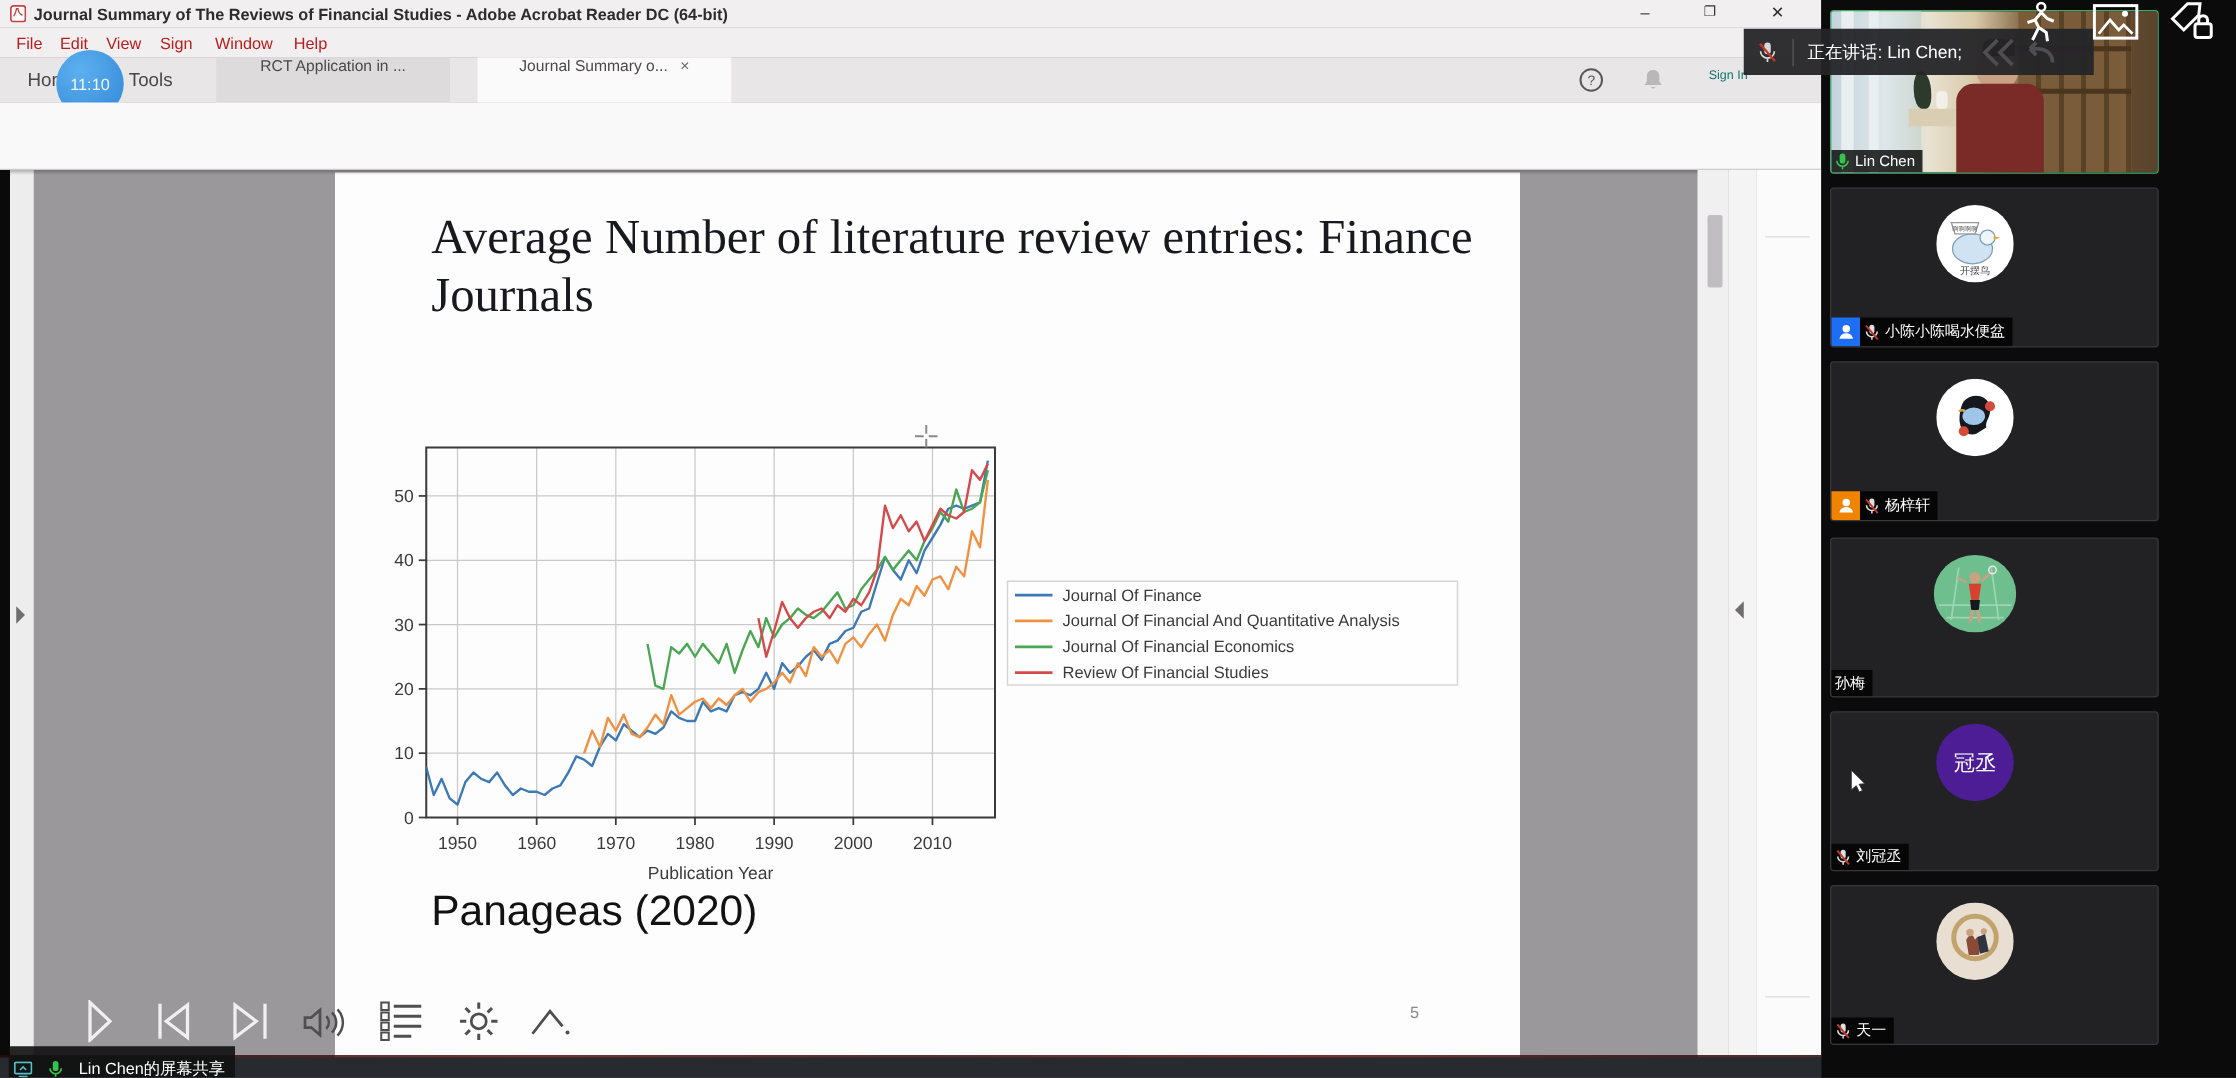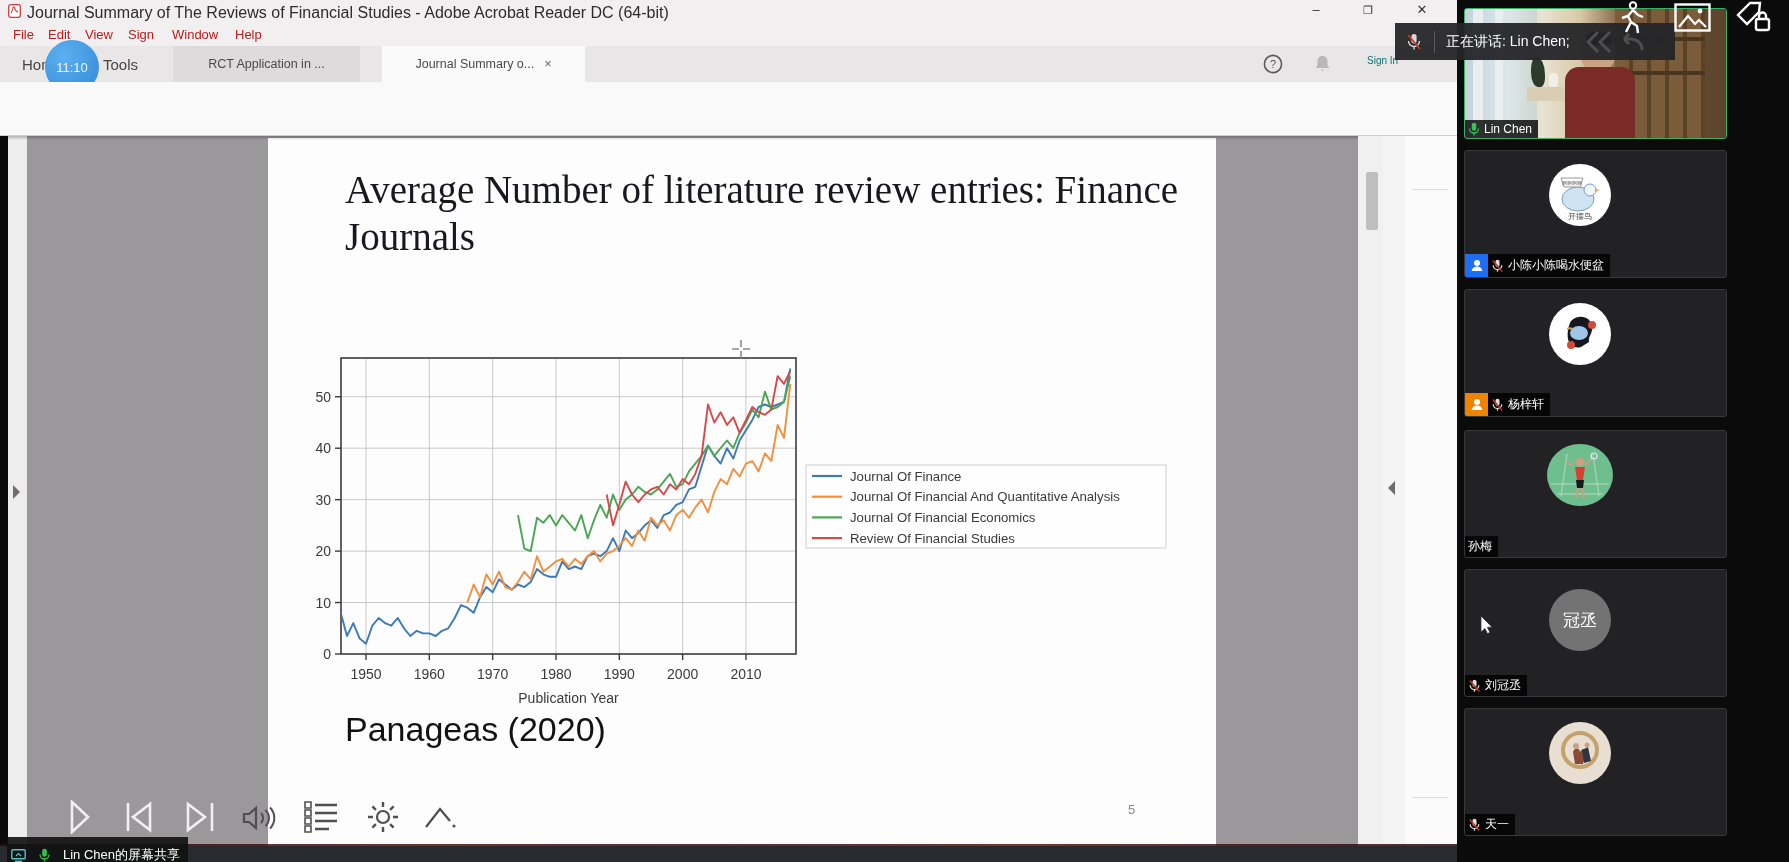--- a/index.html
+++ b/index.html
@@ -1,27 +1,27 @@
 <!DOCTYPE html>
 <html><head>
 <meta charset="utf-8">
 <style>
   html,body{margin:0;padding:0;background:#000;}
   #stage{position:relative;width:1789px;height:862px;overflow:hidden;background:#0b0b0c;font-family:"Liberation Sans",sans-serif;}
   .abs{position:absolute;}
   
   #app{left:0;top:0;width:1457px;height:862px;background:#9b989b;}
   #titlebar{left:0;top:0;width:1457px;height:22px;background:#f2eff0;}
-  #titlebar .title{left:27px;top:4px;font-size:16px;color:#2d2b2c;white-space:nowrap;}
+  #titlebar .title{left:27px;top:4px;font-size:13px;color:#2d2b2c;white-space:nowrap;font-weight:bold;}
   .winbtn{top:0;width:34px;height:20px;color:#333;font-size:13px;text-align:center;line-height:20px;}
   #menubar{left:0;top:22px;width:1457px;height:24px;background:#f2eff0;}
   .menuitem{top:5px;font-size:13px;color:#b91c1c;}
   #tabbar{left:0;top:46px;width:1457px;height:36px;background:#e9e6e7;}
   .navtab{top:10px;font-size:15px;color:#474546;}
-  .doctab{top:0;height:36px;font-size:12.5px;color:#4a4849;display:flex;align-items:center;justify-content:center;}
+  .doctab{top:0;height:36px;font-size:12.5px;color:#4a4849;display:flex;align-items:flex-start;justify-content:center;}
   #toolbar{left:0;top:82px;width:1457px;height:54px;background:#faf9f9;border-bottom:1px solid #cfcdcd;box-sizing:border-box;}
   .tbi{top:97px;}
   .tbtext{font-size:13.5px;color:#4c4a4b;}
   .sep{top:92px;width:1px;height:34px;background:#d8d6d7;}
   
   #content{left:0;top:136px;width:1457px;height:726px;background:#9b989b;}
   #navstrip{left:8px;top:0;width:19px;height:710px;background:#eeedee;}
   #blackcol{left:0;top:0;width:8px;height:726px;background:#0a0a0a;}
   #page{left:220px;top:2px;width:948px;height:708px;background:#fdfdfd;margin-left:48px;}
   #slide-title{left:77px;top:28px;width:870px;font-family:"Liberation Serif",serif;font-size:39px;line-height:47px;color:#18181f;}
@@ -438,21 +438,21 @@
             <path d="M29 36h8l-1 8h-6z" fill="#17181d"></path>
             <path d="M31 44l-2 10M35 44l2 10" stroke="#caa183" stroke-width="2.5"></path>
             <path d="M38 21l8-7M26 22l-7-4" stroke="#caa183" stroke-width="2"></path>
             <circle cx="47" cy="12" r="3" fill="none" stroke="#e8e8e8" stroke-width="1.2"></circle>
           </svg>
           <div class="tile-label" style="">
             <span>孙梅</span>
           </div>
         </div>
         <div class="tile abs" style="top: 569px; height: 128px;">
-          <div style="position:absolute;left:84px;top:19px;width:62px;height:62px;border-radius:50%;background:#737373;display:flex;align-items:center;justify-content:center;color:#fff;font-size:17px">冠丞</div>
+          <div style="position:absolute;left:84px;top:9px;width:62px;height:62px;border-radius:50%;background:#4c1d95;display:flex;align-items:center;justify-content:center;color:#fff;font-size:17px">冠丞</div>
           <div class="tile-label" style="">
             <svg width="13" height="14" viewBox="0 0 16 18">
               <rect x="5.4" y="1" width="5.2" height="9.4" rx="2.6" fill="#e0e0e0"></rect>
               <path d="M2.5 8a5.5 5.5 0 0011 0M8 13.5v3" stroke="#e0e0e0" stroke-width="1.6" fill="none"></path>
               <path d="M2 2l12 14" stroke="#c0392b" stroke-width="2"></path>
             </svg>
             <span>刘冠丞</span>
           </div>
         </div>
         <div class="tile abs" style="top: 708px; height: 128px;">

